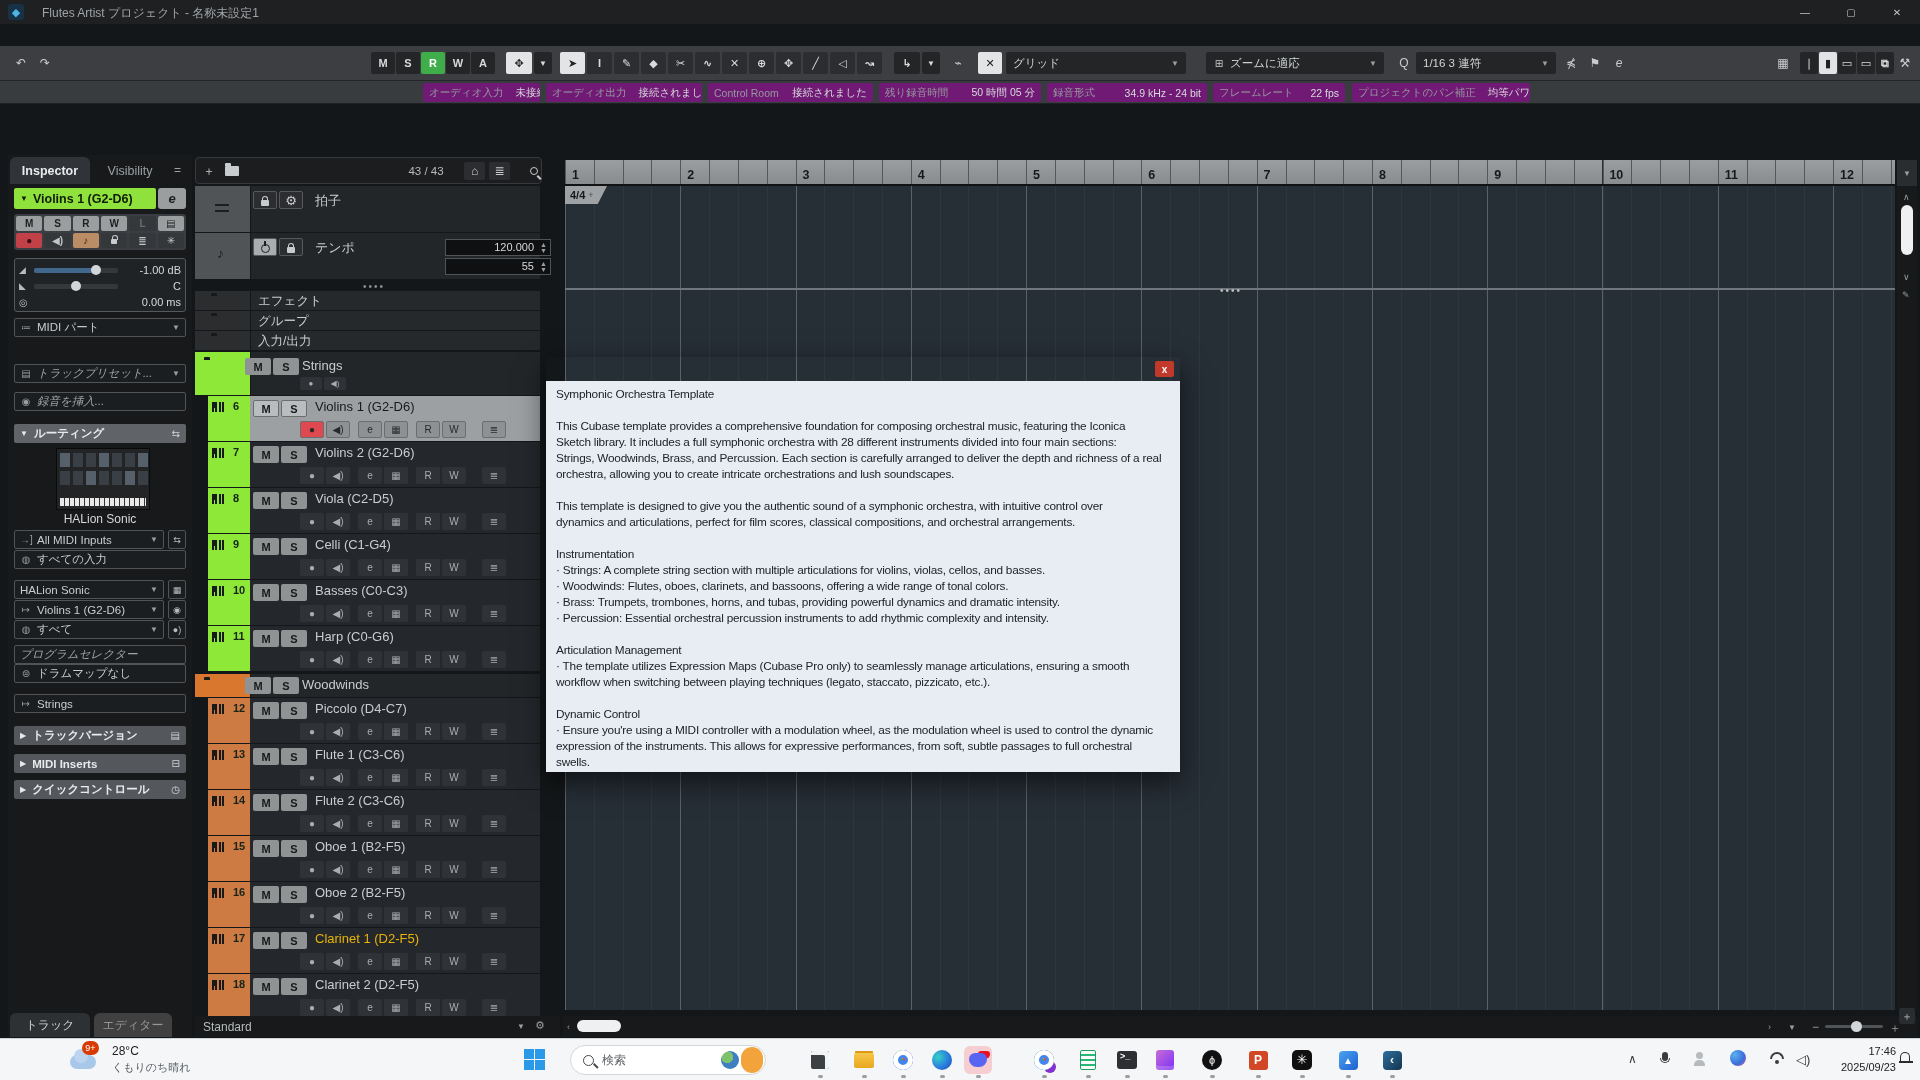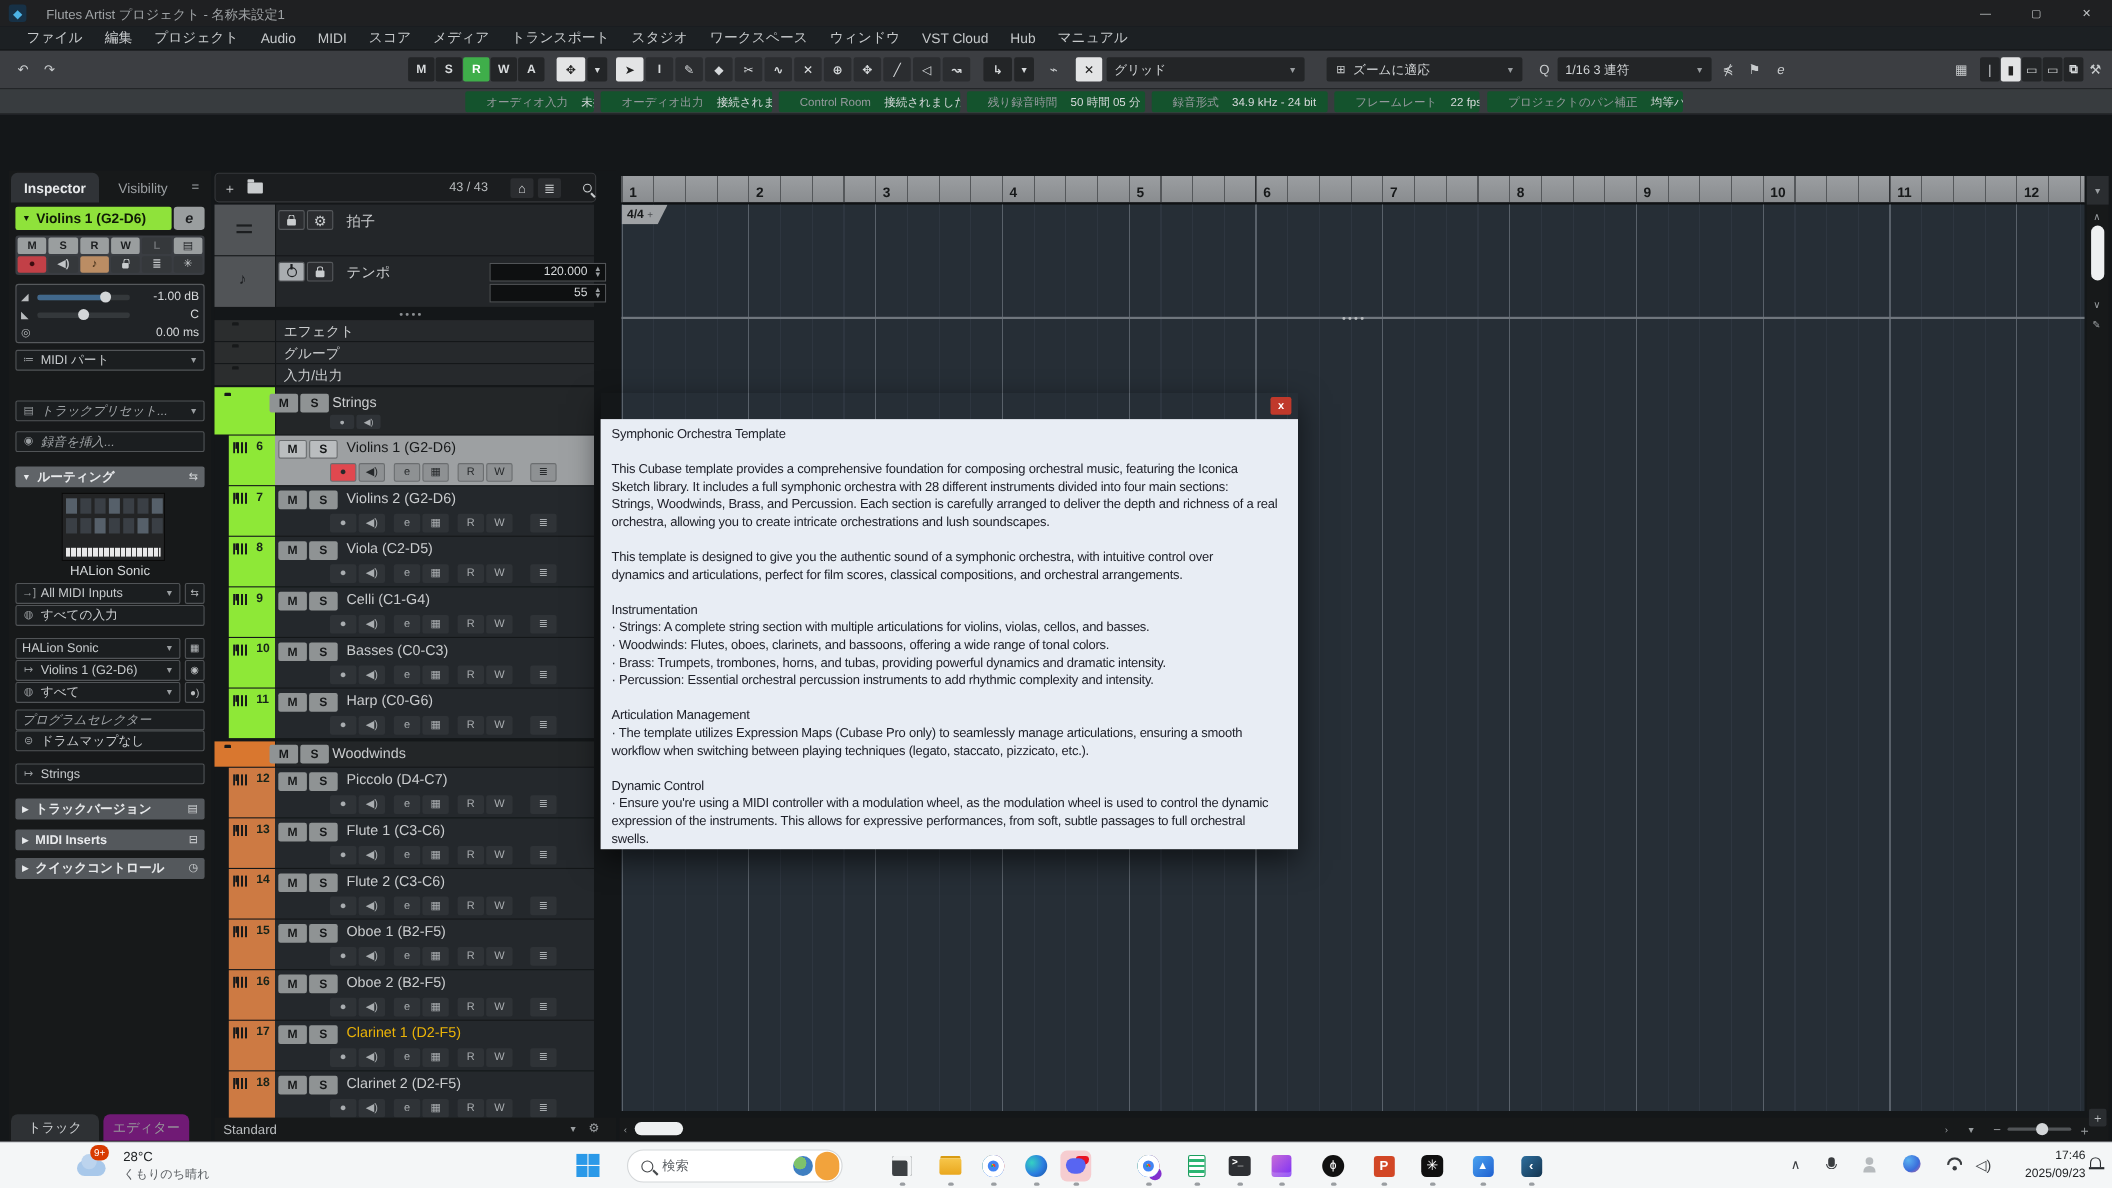--- a/index.html
+++ b/index.html
@@ -17,21 +17,21 @@
 
 #toolbar{left:0;top:46px;width:1920px;height:35px;background:#3c3e42;border-bottom:1px solid #232528;}
 .tbtn{position:absolute;top:6px;height:22px;background:#232527;border-radius:2px;color:#d7dadc;display:flex;align-items:center;justify-content:center;font-size:11px;font-weight:bold;}
 .tbtn.lit{background:#e3e4e5;color:#222;}
 .tbtn.green{background:#3fae4a;color:#fff;}
 .tico{position:absolute;top:6px;height:22px;display:flex;align-items:center;justify-content:center;color:#c9ccce;font-size:12px;}
 .tdrop{position:absolute;top:6px;height:22px;background:#232527;border-radius:2px;color:#d3d6d8;font-size:11.5px;display:flex;align-items:center;padding:0 7px;}
 .tdrop .arr{margin-left:auto;color:#9a9ea1;font-size:8px;}
 
 #statusrow{left:0;top:81px;width:1920px;height:23px;background:#383c3f;border-bottom:1px solid #1e2023;}
-.sbox{position:absolute;top:2px;height:19px;background:#14532d;border-radius:2px;display:flex;align-items:center;padding:0 19px;white-space:nowrap;overflow:hidden;}
+.sbox{position:absolute;top:2px;height:19px;background:#701a75;border-radius:2px;display:flex;align-items:center;padding:0 6px;white-space:nowrap;overflow:hidden;}
 .sbox .lab{font-size:10.5px;color:#95999d;flex:none;}
 .sbox .val{font-size:10.5px;color:#d6d9db;margin-left:auto;padding-left:12px;flex:none;}
 #infoline{left:0;top:104px;width:1920px;height:51px;background:#141719;}
 #infotext{left:0;top:22px;width:1920px;text-align:center;font-size:12.5px;color:#8b8f93;}
 
 #inspector{left:8px;top:155px;width:184px;height:882px;background:#17191a;}
 .itab{position:absolute;height:27px;border-radius:6px 6px 0 0;display:flex;align-items:center;justify-content:center;font-size:12.5px;}
 #greenbar{left:6px;top:33px;width:142px;height:21px;background:#8fe23b;border-radius:2px;display:flex;align-items:center;padding:0 6px;color:#101b06;font-weight:bold;font-size:12.5px;}
 #ebtn{left:150px;top:33px;width:28px;height:21px;background:#9a9e9f;border-radius:3px;color:#1c1e20;font-weight:bold;font-style:italic;display:flex;align-items:center;justify-content:center;font-size:13px;}
 #bgrid{left:6px;top:59px;width:172px;height:36px;background:#3a3d42;border-radius:3px;padding:2px;display:grid;grid-template-columns:repeat(6,1fr);grid-template-rows:1fr 1fr;gap:2px;}
@@ -110,36 +110,20 @@
 <div id="stage">
 
   <div id="titlebar" class="abs">
     <div id="app-icon" class="abs">◆</div>
     <div id="win-title" class="abs">Flutes Artist プロジェクト - 名称未設定1</div>
     <div class="winbtn abs" style="left:1782px;">—</div>
     <div class="winbtn abs" style="left:1828px;">▢</div>
     <div class="winbtn abs" style="left:1874px;">✕</div>
   </div>
 
-  <div id="menubar" class="abs">
-      <div class="menu-item">ファイル</div>
-      <div class="menu-item">編集</div>
-      <div class="menu-item">プロジェクト</div>
-      <div class="menu-item">Audio</div>
-      <div class="menu-item">MIDI</div>
-      <div class="menu-item">スコア</div>
-      <div class="menu-item">メディア</div>
-      <div class="menu-item">トランスポート</div>
-      <div class="menu-item">スタジオ</div>
-      <div class="menu-item">ワークスペース</div>
-      <div class="menu-item">ウィンドウ</div>
-      <div class="menu-item">VST Cloud</div>
-      <div class="menu-item">Hub</div>
-      <div class="menu-item">マニュアル</div>
-    </div>
 
   <div id="toolbar" class="abs">
     <div class="tico" style="left:10px;width:22px;">↶</div>
     <div class="tico" style="left:34px;width:22px;">↷</div>
     <div id="autogroup"></div>
     <div class="tbtn lit" style="left:506px;width:26px;">✥</div>
     <div class="tbtn" style="left:534px;width:18px;font-size:8px;">▼</div>
     <div id="toolstrip"></div>
     <div class="tbtn" style="left:894px;width:26px;">↳</div>
     <div class="tbtn" style="left:922px;width:18px;font-size:8px;">▼</div>
@@ -358,21 +342,21 @@
         <span class="ric">⊟</span>
       </div>
     <div class="ihead" style="top:625px;">
         <span style="font-size:8px;margin-right:6px;">▶</span>
         <span>クイックコントロール</span>
         <span class="ric">◷</span>
       </div>
     <div class="btab" style="left:2px;width:80px;background:#2e3134;color:#d0d3d5;">
         <span>トラック</span>
       </div>
-    <div class="btab" style="left:86px;width:78px;background:#701a75;color:#97979b;">
+    <div class="btab" style="left:86px;width:78px;background:#404040;color:#97979b;">
         <span>エディター</span>
       </div>
   </div>
 
   <div id="tracklist" class="abs">
     <div id="tlheader" class="abs">
       <div class="hic" style="left:5px;width:16px;">＋</div>
       <div class="hic" style="left:25px;width:22px;">
           <span class="folderic" style="background:#c9ccce;"></span>
         </div>

